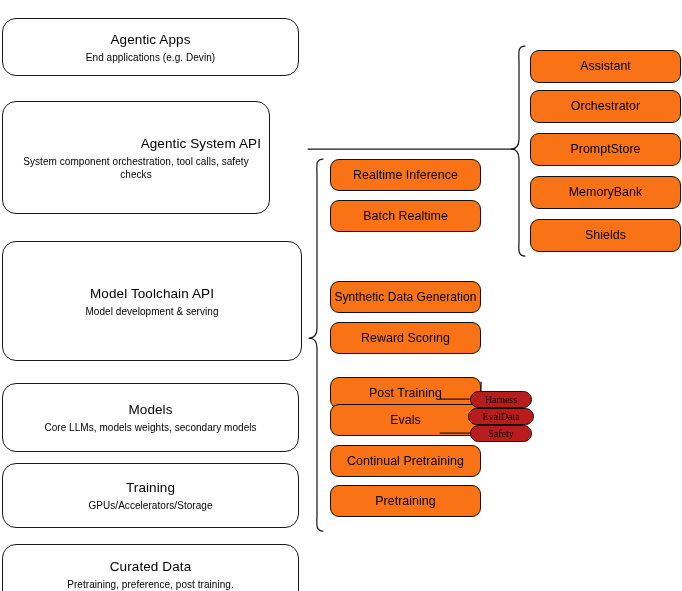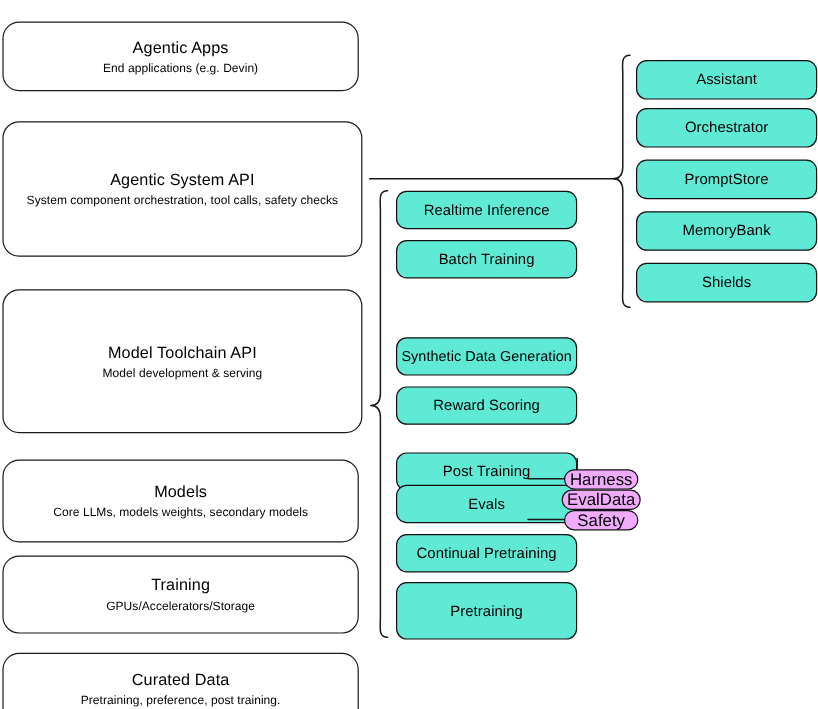--- a/index.html
+++ b/index.html
@@ -47,45 +47,46 @@
     margin-top: 3px;
     letter-spacing: 0.05px;
   }
 
   
   .item-box {
     position: absolute;
     box-sizing: border-box;
     border: 1.3px solid #111111;
     border-radius: 9px;
-    background: #5eead4;
+    background: #f97316;
     display: flex;
     align-items: center;
     justify-content: center;
     text-align: center;
     font-size: 12.4px;
     line-height: 15px;
     color: #000;
     letter-spacing: 0.05px;
   }
 
   
   .mini-pill {
     position: absolute;
     box-sizing: border-box;
     border: 1.3px solid #111111;
     border-radius: 999px;
-    background: #f0abfc;
+    background: #b91c1c;
     display: flex;
     align-items: center;
     justify-content: center;
-    font-size: 14px;
+    font-size: 10px;
     line-height: 13px;
     color: #000;
     z-index: 5;
+    font-family: Liberation Serif, serif;
   }
 
   
   #connectors {
     position: absolute;
     left: 0;
     top: 0;
     width: 682px;
     height: 591px;
     pointer-events: none;
@@ -111,21 +112,21 @@
     <path class="conn" d="M 440 383 L 476 383"></path>
     <path class="conn" d="M 440 417 L 476 417"></path>
     <path class="conn" d="M 481 366 L 481 376"></path>
   </svg>
 
   <div class="layer-box" style="left:2px; top:2px; width:297px; height:58px;">
     <div class="layer-title">Agentic Apps</div>
     <div class="layer-sub">End applications (e.g. Devin)</div>
   </div>
 
-  <div class="layer-box" style="left:2px; top:85px; width:300px; height:113px;">
+  <div class="layer-box" style="left:2px; top:85px; width:268px; height:113px;align-items:flex-end;">
     <div class="layer-title">Agentic System API</div>
     <div class="layer-sub">System component orchestration, tool calls, safety checks</div>
   </div>
 
   <div class="layer-box" style="left:2px; top:225px; width:300px; height:120px;">
     <div class="layer-title">Model Toolchain API</div>
     <div class="layer-sub">Model development &amp; serving</div>
   </div>
 
   <div class="layer-box" style="left:2px; top:367px; width:297px; height:69px;">
@@ -138,34 +139,34 @@
     <div class="layer-sub">GPUs/Accelerators/Storage</div>
   </div>
 
   <div class="layer-box" style="left:2px; top:528px; width:297px; height:61px;">
     <div class="layer-title">Curated Data</div>
     <div class="layer-sub">Pretraining, preference, post training.</div>
   </div>
 
   <div class="item-box" style="left:330px; top:143px; width:151px; height:32px;">Realtime Inference</div>
 
-  <div class="item-box" style="left:330px; top:184px; width:151px; height:32px;">Batch Training</div>
+  <div class="item-box" style="left:330px; top:184px; width:151px; height:32px;">Batch Realtime</div>
 
 
   <div class="item-box" style="left:330px; top:265px; width:151px; height:32px; font-size:12px;">Synthetic Data Generation</div>
 
   <div class="item-box" style="left:330px; top:306px; width:151px; height:32px;">Reward Scoring</div>
 
   <div class="item-box" style="left:330px; top:361px; width:151px; height:32px;text-align:right;">Post Training</div>
 
   <div class="item-box" style="left:330px; top:388px; width:151px; height:32px;">Evals</div>
 
   <div class="item-box" style="left:330px; top:429px; width:151px; height:32px;">Continual Pretraining</div>
 
-  <div class="item-box" style="left:330px; top:469px; width:151px; height:48px;">Pretraining</div>
+  <div class="item-box" style="left:330px; top:469px; width:151px; height:32px;">Pretraining</div>
 
   <div class="mini-pill" style="left:470px; top:375px; width:62px; height:17px;">Harness</div>
 
   <div class="mini-pill" style="left:468px; top:392px; width:66px; height:17px; z-index:6;">EvalData</div>
 
   <div class="mini-pill" style="left:470px; top:409px; width:62px; height:17px; z-index:7;">Safety</div>
 
   <div class="item-box" style="left:530px; top:34px; width:151px; height:33px;">Assistant</div>
 
   <div class="item-box" style="left:530px; top:74px; width:151px; height:33px;">Orchestrator</div>

